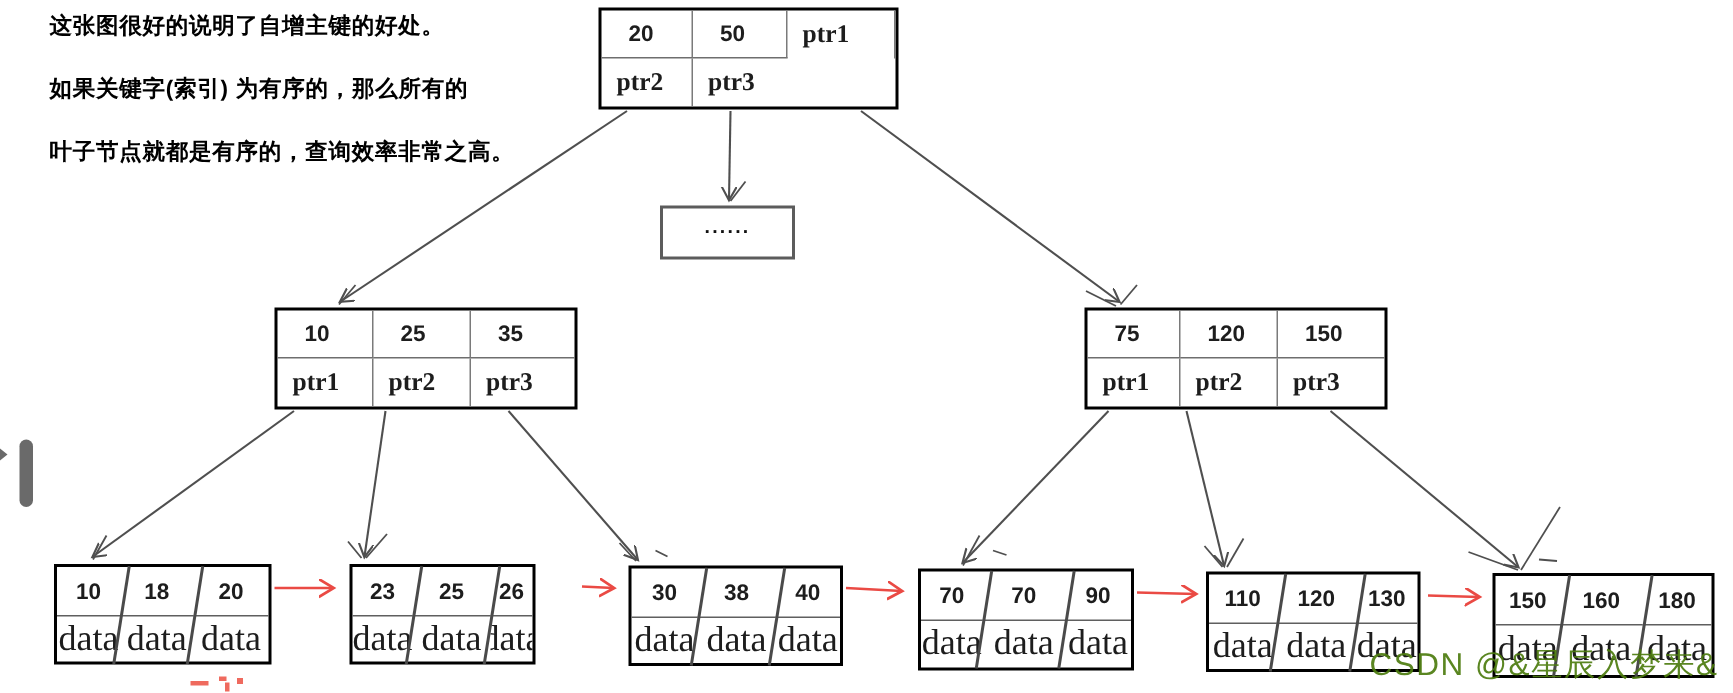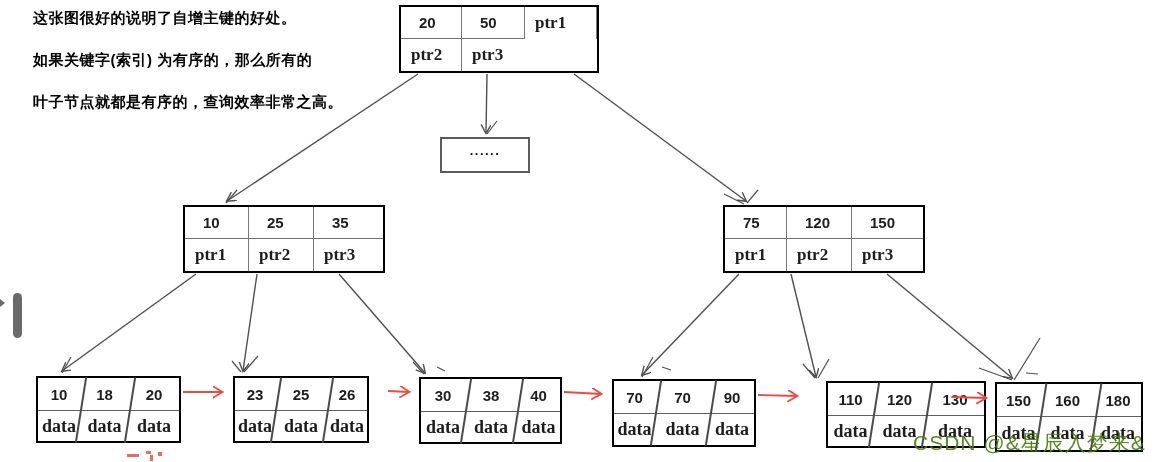--- a/index.html
+++ b/index.html
@@ -30,21 +30,21 @@
   .cell.ptr{
     font-family:"Liberation Serif",serif;font-weight:600;font-size:17px;
     padding-left:10px;
   }
   .cell.vline{border-right:1px solid #7a7a7a;}
   
   .leaf{grid-template-rows:33px 1fr;}
   .leaf .cell{justify-content:center;padding-left:0;border:none;}
   .leaf .cell.key{border-bottom:1px solid #5f5f5f;}
   .leaf .cell.data{
-    font-family:"Liberation Serif",serif;font-weight:700;font-size:18px;
+    font-family:"Liberation Serif",serif;font-weight:400;font-size:24px;
   }
   .vdiv{
     position:absolute;top:-1px;width:1.5px;height:66px;background:#4a4a4a;
     transform:rotate(9deg);transform-origin:center;
   }
   
   .ellipsis-node{
     position:absolute;background:#fff;border:2px solid #5c5c5c;box-sizing:border-box;
     display:flex;align-items:center;justify-content:center;
   }
@@ -114,21 +114,21 @@
     <div class="cell key">10</div>
     <div class="cell key">18</div>
     <div class="cell key">20</div>
     <div class="cell data">data</div>
     <div class="cell data">data</div>
     <div class="cell data">data</div>
     <div class="vdiv" style="left:42px;"></div>
     <div class="vdiv" style="left:91px;"></div>
   </div>
 
-  <div class="node leaf" style="left:233px;top:376px;width:136px;height:67px;grid-template-columns:40px 52px 1fr;">
+  <div class="node leaf" style="left:233px;top:376px;width:124px;height:67px;grid-template-columns:40px 52px 1fr;">
     <div class="cell key">23</div>
     <div class="cell key">25</div>
     <div class="cell key">26</div>
     <div class="cell data">data</div>
     <div class="cell data">data</div>
     <div class="cell data">data</div>
     <div class="vdiv" style="left:40px;"></div>
     <div class="vdiv" style="left:92px;"></div>
   </div>
 
@@ -147,21 +147,21 @@
     <div class="cell key">70</div>
     <div class="cell key">70</div>
     <div class="cell key">90</div>
     <div class="cell data">data</div>
     <div class="cell data">data</div>
     <div class="cell data">data</div>
     <div class="vdiv" style="left:41px;"></div>
     <div class="vdiv" style="left:96px;"></div>
   </div>
 
-  <div class="node leaf" style="left:826px;top:381px;width:160px;height:67px;grid-template-columns:45px 53px 1fr;">
+  <div class="node leaf" style="left:804px;top:381px;width:143px;height:67px;grid-template-columns:45px 53px 1fr;">
     <div class="cell key">110</div>
     <div class="cell key">120</div>
     <div class="cell key">130</div>
     <div class="cell data">data</div>
     <div class="cell data">data</div>
     <div class="cell data">data</div>
     <div class="vdiv" style="left:45px;"></div>
     <div class="vdiv" style="left:98px;"></div>
   </div>
 

